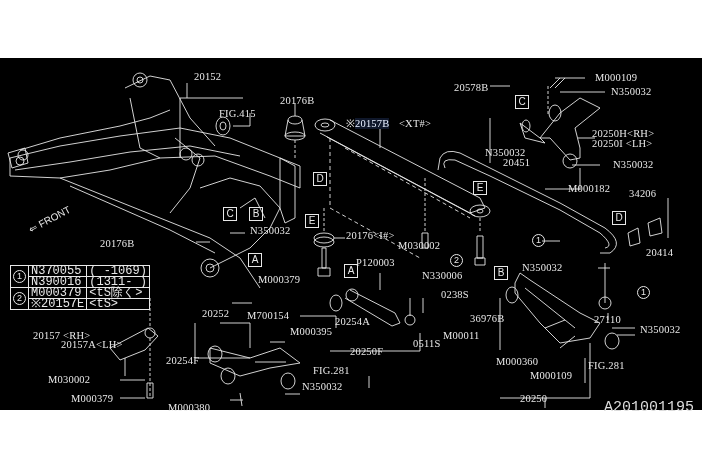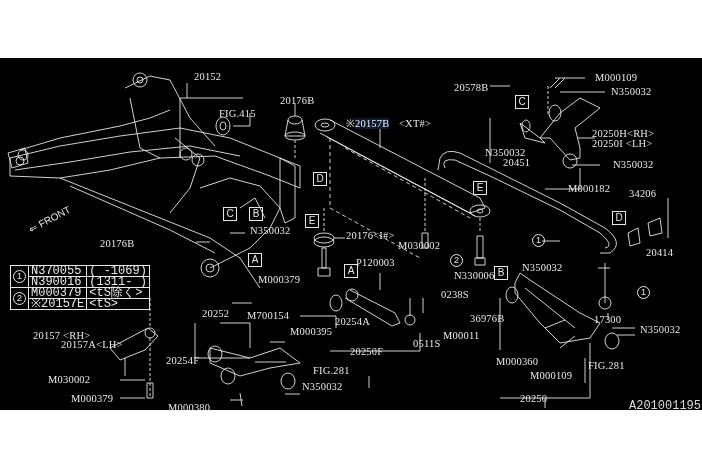--- a/index.html
+++ b/index.html
@@ -8,21 +8,21 @@
   #canvas svg { position: absolute; left: 0; top: 0; }
   .lbl { position: absolute; color: #e8e8e8; font-family: Liberation Serif, serif; font-size: 10.5px; line-height: 11px; white-space: nowrap; letter-spacing: 0.2px; }
   .lbl.jp { font-size: 9.5px; letter-spacing: 0; }
   .hl { background: #0f172a; color: #e8f0ff; }
   .box { position: absolute; width: 12px; height: 12px; border: 1px solid #e8e8e8; color: #e8e8e8; font-family: "Liberation Sans", sans-serif; font-size: 10px; line-height: 12px; text-align: center; }
   .circ { position: absolute; width: 11px; height: 11px; border: 1px solid #e8e8e8; border-radius: 50%; color: #e8e8e8; font-family: "Liberation Sans", sans-serif; font-size: 9px; line-height: 11px; text-align: center; }
   .legend { position: absolute; left: 10px; top: 207px; border-collapse: collapse; }
   .legend td { border: 1px solid #e8e8e8; color: #e8e8e8; font-family: "Liberation Mono", monospace; font-size: 12px; line-height: 10px; padding: 0 2px; height: 10px; }
   .legend td.idx { width: 12px; text-align: center; font-size: 10px; }
   .front { position: absolute; left: 32px; top: 166px; color: #e8e8e8; font-family: "Liberation Sans", sans-serif; font-size: 10px; transform: rotate(-28deg); transform-origin: left bottom; }
-  .diagram-id { position: absolute; right: 1px; top: 341px; color: #dcdcdc; font-family: "Liberation Mono", monospace; font-size: 12px; }
+  .diagram-id { position: absolute; right: 8px; top: 341px; color: #dcdcdc; font-family: "Liberation Mono", monospace; font-size: 15px; }
 </style>
 </head>
 <body>
 
 <div id="canvas">
   <svg width="702" height="352" viewBox="0 0 702 352" fill="none" stroke="#e8e8e8" stroke-width="0.9">
 
     <g>
       <path d="M10 100 L60 88 L120 78 L180 70 L230 80 L300 108 L300 130 L270 118 L215 98 L160 100 L110 112 L60 120 L10 118 Z"></path>
       <path d="M15 112 L70 104 L130 94 L190 88 L240 98"></path>
@@ -206,30 +206,30 @@
   <span class="lbl" style="left:629px;top:130px;">34206</span>
   <span class="lbl" style="left:660px;top:171px;margin-left:48px;">0101S</span>
   <span class="lbl" style="left:646px;top:189px;">20414</span>
   <span class="lbl" style="left:522px;top:204px;">N350032</span>
   <span class="lbl" style="left:100px;top:180px;">20176B</span>
   <span class="lbl" style="left:250px;top:167px;">N350032</span>
   <span class="lbl" style="left:346px;top:172px;">20176&lt;I#&gt;</span>
   <span class="lbl" style="left:398px;top:182px;">M030002</span>
   <span class="lbl" style="left:258px;top:216px;">M000379</span>
   <span class="lbl" style="left:356px;top:199px;">P120003</span>
-  <span class="lbl" style="left:422px;top:212px;margin-left:32px;">N330006</span>
+  <span class="lbl" style="left:422px;top:212px;">N330006</span>
   <span class="lbl" style="left:441px;top:231px;">0238S</span>
   <span class="lbl" style="left:247px;top:252px;">M700154</span>
   <span class="lbl" style="left:290px;top:268px;">M000395</span>
   <span class="lbl" style="left:335px;top:258px;">20254A</span>
   <span class="lbl" style="left:350px;top:288px;">20250F</span>
   <span class="lbl" style="left:413px;top:280px;">0511S</span>
   <span class="lbl" style="left:443px;top:272px;">M00011</span>
   <span class="lbl" style="left:470px;top:255px;">36976B</span>
-  <span class="lbl" style="left:594px;top:256px;">17300</span>
+  <span class="lbl" style="left:594px;top:256px;">27110</span>
   <span class="lbl" style="left:640px;top:266px;">N350032</span>
   <span class="lbl" style="left:496px;top:298px;">M000360</span>
   <span class="lbl" style="left:588px;top:302px;">FIG.281</span>
   <span class="lbl" style="left:530px;top:312px;">M000109</span>
   <span class="lbl" style="left:520px;top:335px;">20250</span>
   <span class="lbl" style="left:33px;top:272px;">20157 &lt;RH&gt;</span>
   <span class="lbl" style="left:33px;top:281px;margin-left:28px;">20157A&lt;LH&gt;</span>
   <span class="lbl" style="left:48px;top:316px;">M030002</span>
   <span class="lbl" style="left:71px;top:335px;">M000379</span>
   <span class="lbl" style="left:202px;top:250px;">20252</span>

